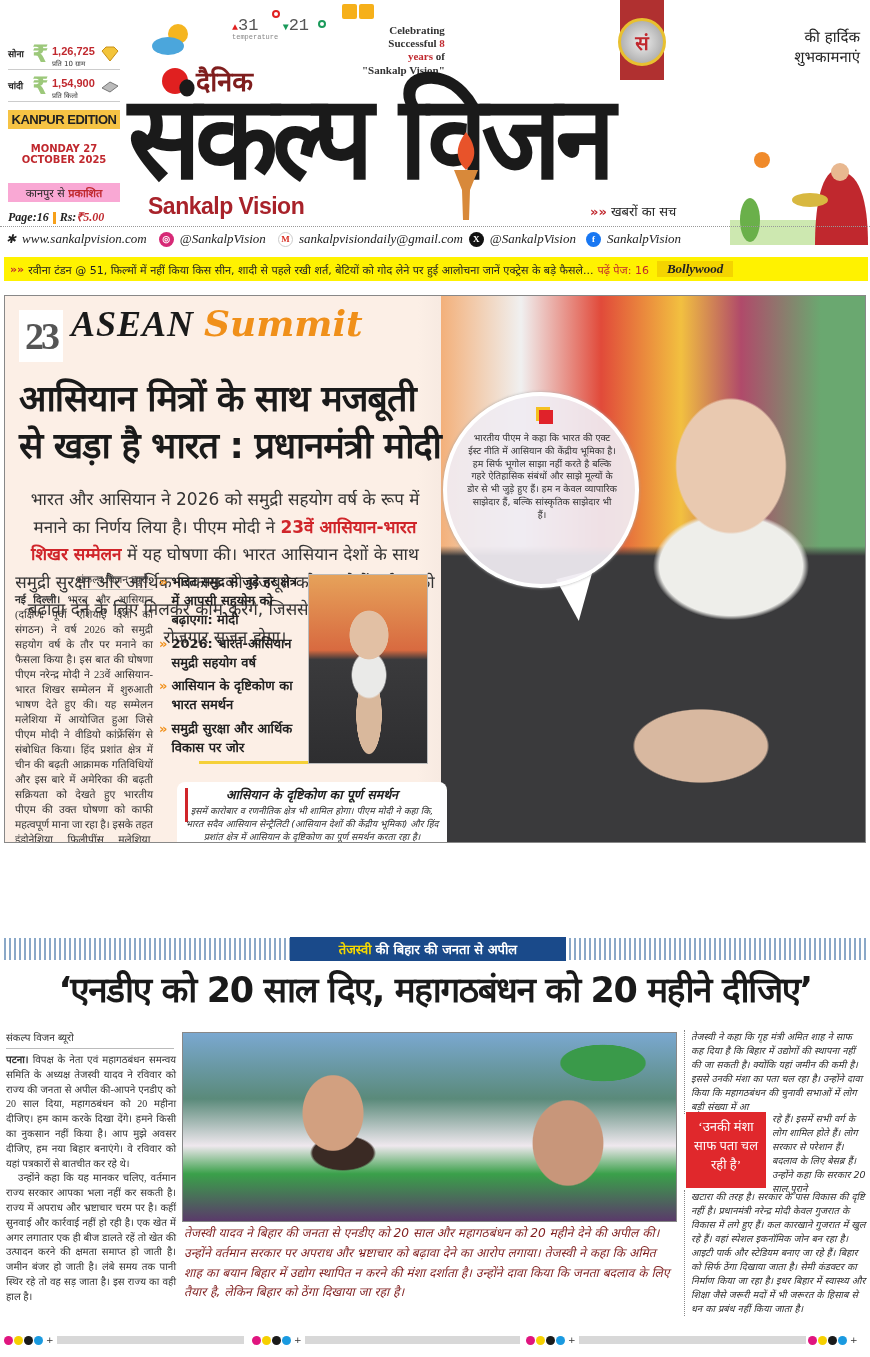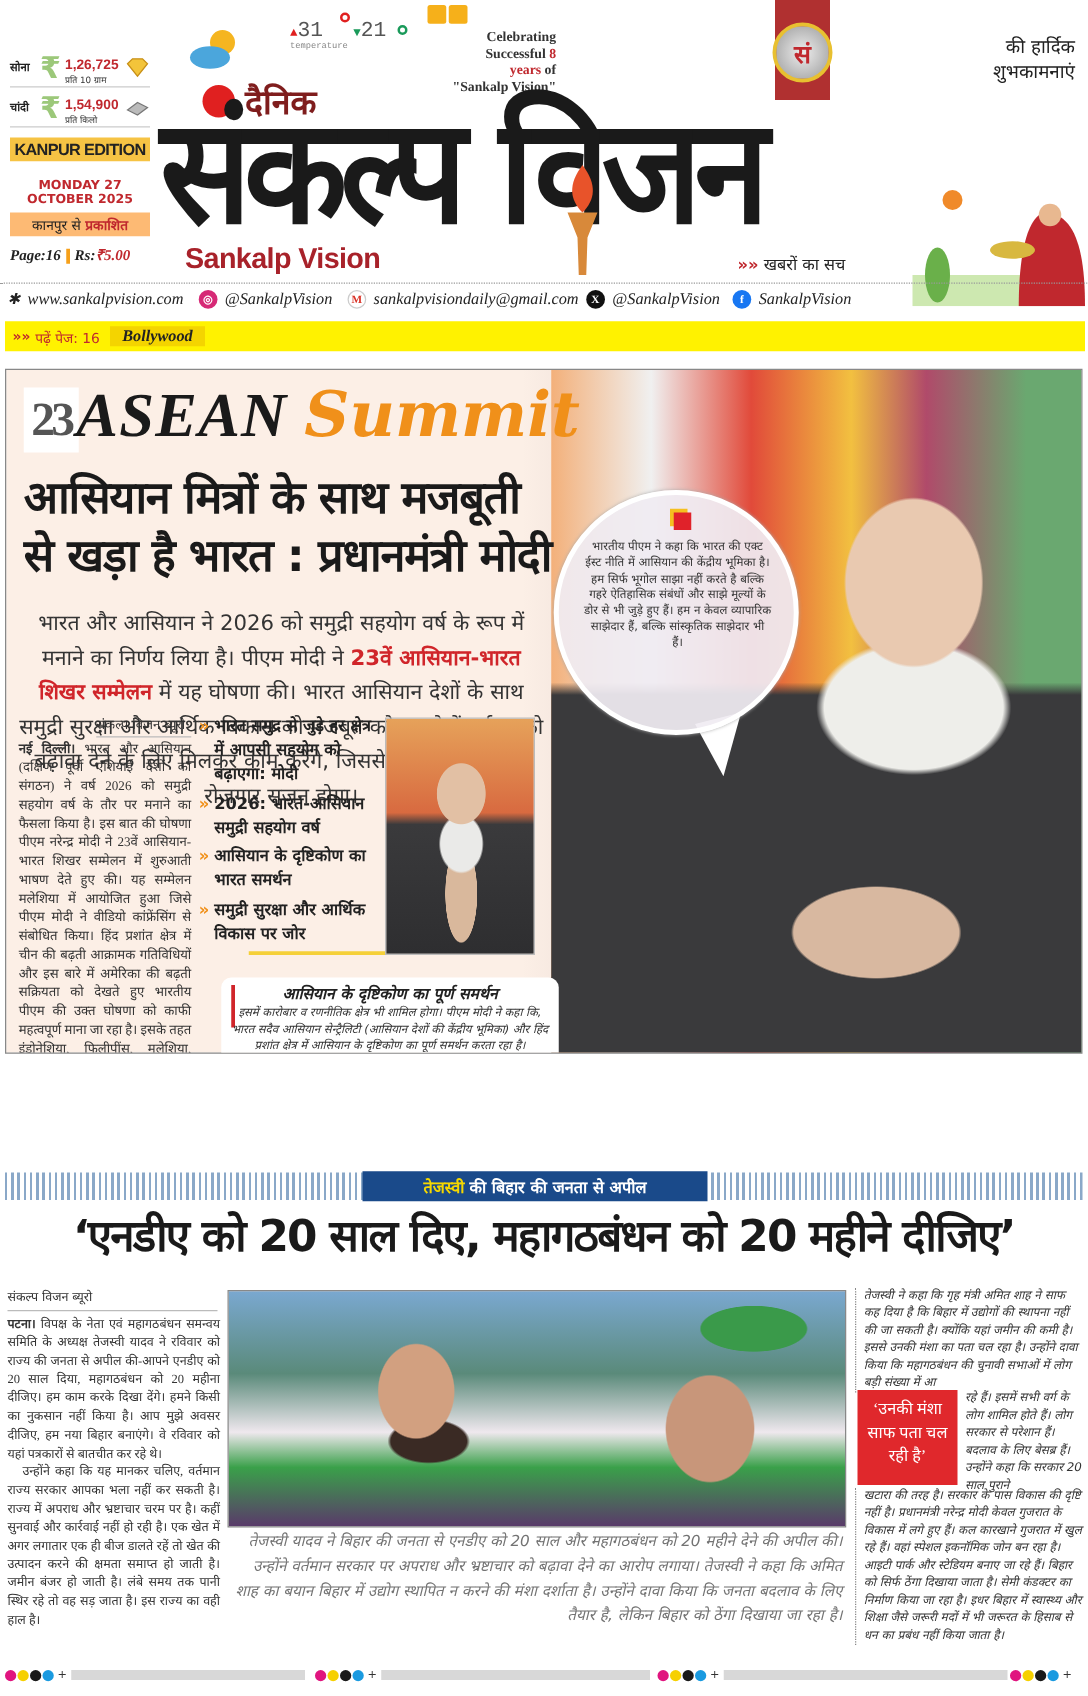--- a/index.html
+++ b/index.html
@@ -8,21 +8,21 @@
 
 .mh-left{left:8px;top:38px;width:112px}
 .metal{display:flex;align-items:center;height:32px;border-bottom:1px solid #ccc;gap:2px}
 .metal .lbl{font-size:9px;font-weight:bold;width:22px}
 .metal .rup{font-size:24px;color:#9cc87a;font-weight:bold;width:18px}
 .metal .val{font-size:11px;color:#c0282e;font-family:"Liberation Sans Narrow","Liberation Sans",sans-serif;font-weight:bold;line-height:1}
 .metal .unit{font-size:7px;display:block;color:#333;text-align:left}
 .metal .gem{width:20px;height:16px;margin-left:auto}
 .edition{margin-top:8px;background:#f6c344;color:#222;font-weight:bold;font-size:13px;text-align:center;padding:2px 0;font-family:"Liberation Sans",sans-serif;letter-spacing:-0.5px}
 .date{margin-top:14px;font-size:10px;color:#c0282e;font-weight:bold;text-align:center}
-.published{margin-top:5px;background:#fdba74;font-size:11px;text-align:center;padding:2px 0}
+.published{margin-top:18px;background:#f9a8d4;font-size:11px;text-align:center;padding:2px 0}
 .published b{color:#c0282e}
 .price{margin-top:6px;font-family:"Liberation Serif",serif;font-style:italic;font-weight:bold;font-size:12px}
 .price .sep{display:inline-block;width:3px;height:12px;background:#f6a01a;vertical-align:middle;margin:0 4px}
 .price .rs{color:#c0282e}
 .weather{left:148px;top:18px}
 .temp{left:232px;top:16px;font-size:17px;color:#555;font-family:Liberation Mono, monospace}
 .temp small{display:block;font-size:7px;color:#888;margin-top:-2px}
 .dainik{left:162px;top:62px;display:flex;align-items:center;gap:8px}
 .dainik .dot{width:26px;height:26px;border-radius:50%;background:#e02020}
 .dainik .w{font-size:27px;font-weight:bold;color:#7f1d1d}
@@ -51,21 +51,21 @@
 .ticker .bolly{background:#f4d400;font-family:"Liberation Serif",serif;font-style:italic;font-weight:bold;font-size:13px;padding:0 10px;margin-left:4px}
 
 .asean{left:4px;top:295px;width:862px;height:548px;border:1px solid #888;background:linear-gradient(90deg,#fcefe6 0%,#fcefe6 48%,#e8d8d2 60%,#c8b8c8 100%);overflow:hidden}
 .photo-bg{position:absolute;left:436px;top:0;width:426px;height:630px;background:
  radial-gradient(ellipse 90px 110px at 290px 170px,#e9c9b0 60%,transparent 62%),
  radial-gradient(ellipse 130px 90px at 290px 270px,#eeeeea 55%,transparent 60%),
  radial-gradient(ellipse 110px 60px at 260px 450px,#d8b8a0 60%,transparent 62%),
  linear-gradient(180deg,transparent 0,transparent 250px,#3a3a3c 260px,#3a3a3c 600px,#c8a67a 610px),
  linear-gradient(90deg,#f3b07a 0,#f0f0f0 80px,#e14a3a 160px,#f2c040 240px,#b04a6a 300px,#6aa870 380px)}
 .badge23{left:14px;top:14px;width:44px;height:52px;background:#fff;font-size:38px;font-weight:bold;color:#555;font-family:"Liberation Serif",serif;display:flex;align-items:center;justify-content:center;letter-spacing:-3px}
-.asean-t{left:56px;top:6px;font-family:"Liberation Serif",serif;font-weight:bold;font-style:italic;font-size:50px;color:#1a1a1a;letter-spacing:1px}
+.asean-t{left:66px;top:6px;font-family:"Liberation Serif",serif;font-weight:bold;font-style:italic;font-size:36px;color:#1a1a1a;letter-spacing:1px}
 .asean-t .s{color:#f0901a;font-family:"DejaVu Serif",serif;letter-spacing:0}
 .h1{left:14px;top:80px;width:430px;font-size:36px;font-weight:bold;line-height:1.3;color:#1a1a1a;letter-spacing:-1px}
 .deck{left:10px;top:190px;width:420px;font-size:17px;line-height:1.62;text-align:center;color:#333}
 .deck .hl{color:#d0252a;font-weight:bold}
 .byline1{left:72px;top:276px;font-size:10.5px;color:#333;border-bottom:1px solid #bbb;width:76px;padding-bottom:3px}
 .col1{left:10px;top:296px;width:138px;font-size:10.5px;line-height:1.43;text-align:justify;color:#333;font-family:"Liberation Serif",serif}
 .col1 b{font-weight:bold}
 .points{left:154px;top:276px;width:150px}
 .points .p{display:flex;gap:4px;font-size:13px;font-weight:bold;line-height:1.48;margin-bottom:4px;color:#222}
 .points .p .ch{color:#f0901a;font-weight:bold}
@@ -91,21 +91,21 @@
 .byline2{left:6px;top:1030px;width:168px;font-size:10px;color:#333;border-bottom:1px solid #bbb;padding-bottom:4px}
 .col2{left:6px;top:1053px;width:170px;font-size:10px;line-height:1.48;text-align:justify;color:#333;font-family:"Liberation Serif",serif}
 .col2 p{text-indent:0}
 .col2 p+p{text-indent:12px}
 .photo2{left:182px;top:1032px;width:495px;height:190px;border:1px solid #888;background:
  radial-gradient(ellipse 50px 62px at 150px 80px,#d2a080 60%,transparent 62%),
  radial-gradient(ellipse 55px 30px at 160px 120px,#3a2a24 55%,transparent 60%),
  radial-gradient(ellipse 58px 70px at 385px 110px,#c8967a 60%,transparent 62%),
  radial-gradient(ellipse 70px 30px at 420px 30px,#3a9a4a 60%,transparent 62%),
  linear-gradient(180deg,#7aa8d0 0,#5a8a7a 35%,#efe8ee 60%,#3aa04a 75%,#5a3a6a 100%)}
-.caption2{left:184px;top:1224px;width:490px;font-size:12.2px;line-height:1.62;font-style:italic;text-align:right;color:#737373}
+.caption2{left:184px;top:1224px;width:490px;font-size:12.2px;line-height:1.62;font-style:italic;text-align:left;color:#7f1d1d}
 .col3{left:684px;top:1030px;width:182px;font-size:9.5px;line-height:1.48;font-style:italic;color:#333;border-left:1px dotted #888;padding-left:6px}
 .quotebox{left:686px;top:1112px;width:80px;height:76px;background:#e0282c;color:#fff;font-size:13px;line-height:1.45;text-align:center;padding-top:6px;font-family:"Liberation Serif",serif}
 .col3b{left:772px;top:1112px;width:94px;font-size:9.5px;line-height:1.48;font-style:italic;color:#333}
 .col3c{left:684px;top:1190px;width:182px;font-size:9.5px;line-height:1.48;font-style:italic;color:#333;border-left:1px dotted #888;padding-left:6px}
 
 .reg{top:1335px;height:10px;display:flex;align-items:center;gap:1px}
 .reg .bar{flex:1;height:8px;background:#d8d8d8}
 .reg i{display:inline-block;width:9px;height:9px;border-radius:50%}
 .reg .plus{font-size:9px;color:#333;margin:0 2px}
 </style>
@@ -195,20 +195,21 @@
   <span class="ic" style="background:#fff;border:1px solid #ccc;color:#d93025;margin-left:6px">M</span>
   <span>sankalpvisiondaily@gmail.com</span>
   <span class="ic" style="background:#111">X</span>
   <span>@SankalpVision</span>
   <span class="ic" style="background:#1877f2;margin-left:4px">f</span>
   <span>SankalpVision</span>
 </div>
 
 <div class="abs ticker">
   <span class="arr">»»</span>
+  <span>रवीना टंडन @ 51, फिल्मों में नहीं किया किस सीन, शादी से पहले रखी शर्त, बेटियों को गोद लेने पर हुई आलोचना जानें एक्ट्रेस के बड़े फैसले...</span>
   <span class="pg">पढ़ें पेज: 16</span>
   <span class="bolly">Bollywood</span>
 </div>
 
 <div class="abs asean">
   <div class="photo-bg"></div>
   <div class="abs badge23">23</div>
   <div class="abs asean-t"><span>ASEAN</span> <span class="s">Summit</span></div>
   <div class="abs h1">आसियान मित्रों के साथ मजबूती से खड़ा है भारत : प्रधानमंत्री मोदी</div>
   <div class="abs deck"><span>भारत और आसियान ने 2026 को समुद्री सहयोग वर्ष के रूप में मनाने का निर्णय लिया है। पीएम मोदी ने </span><span class="hl">23वें आसियान-भारत शिखर सम्मेलन</span><span> में यह घोषणा की। भारत आसियान देशों के साथ समुद्री सुरक्षा और आर्थिक विकास को मजबूत करेगा। दोनों पर्यटन को बढ़ावा देने के लिए मिलकर काम करेंगे, जिससे आर्थिक वृद्धि और रोजगार सृजन होगा।</span></div>

